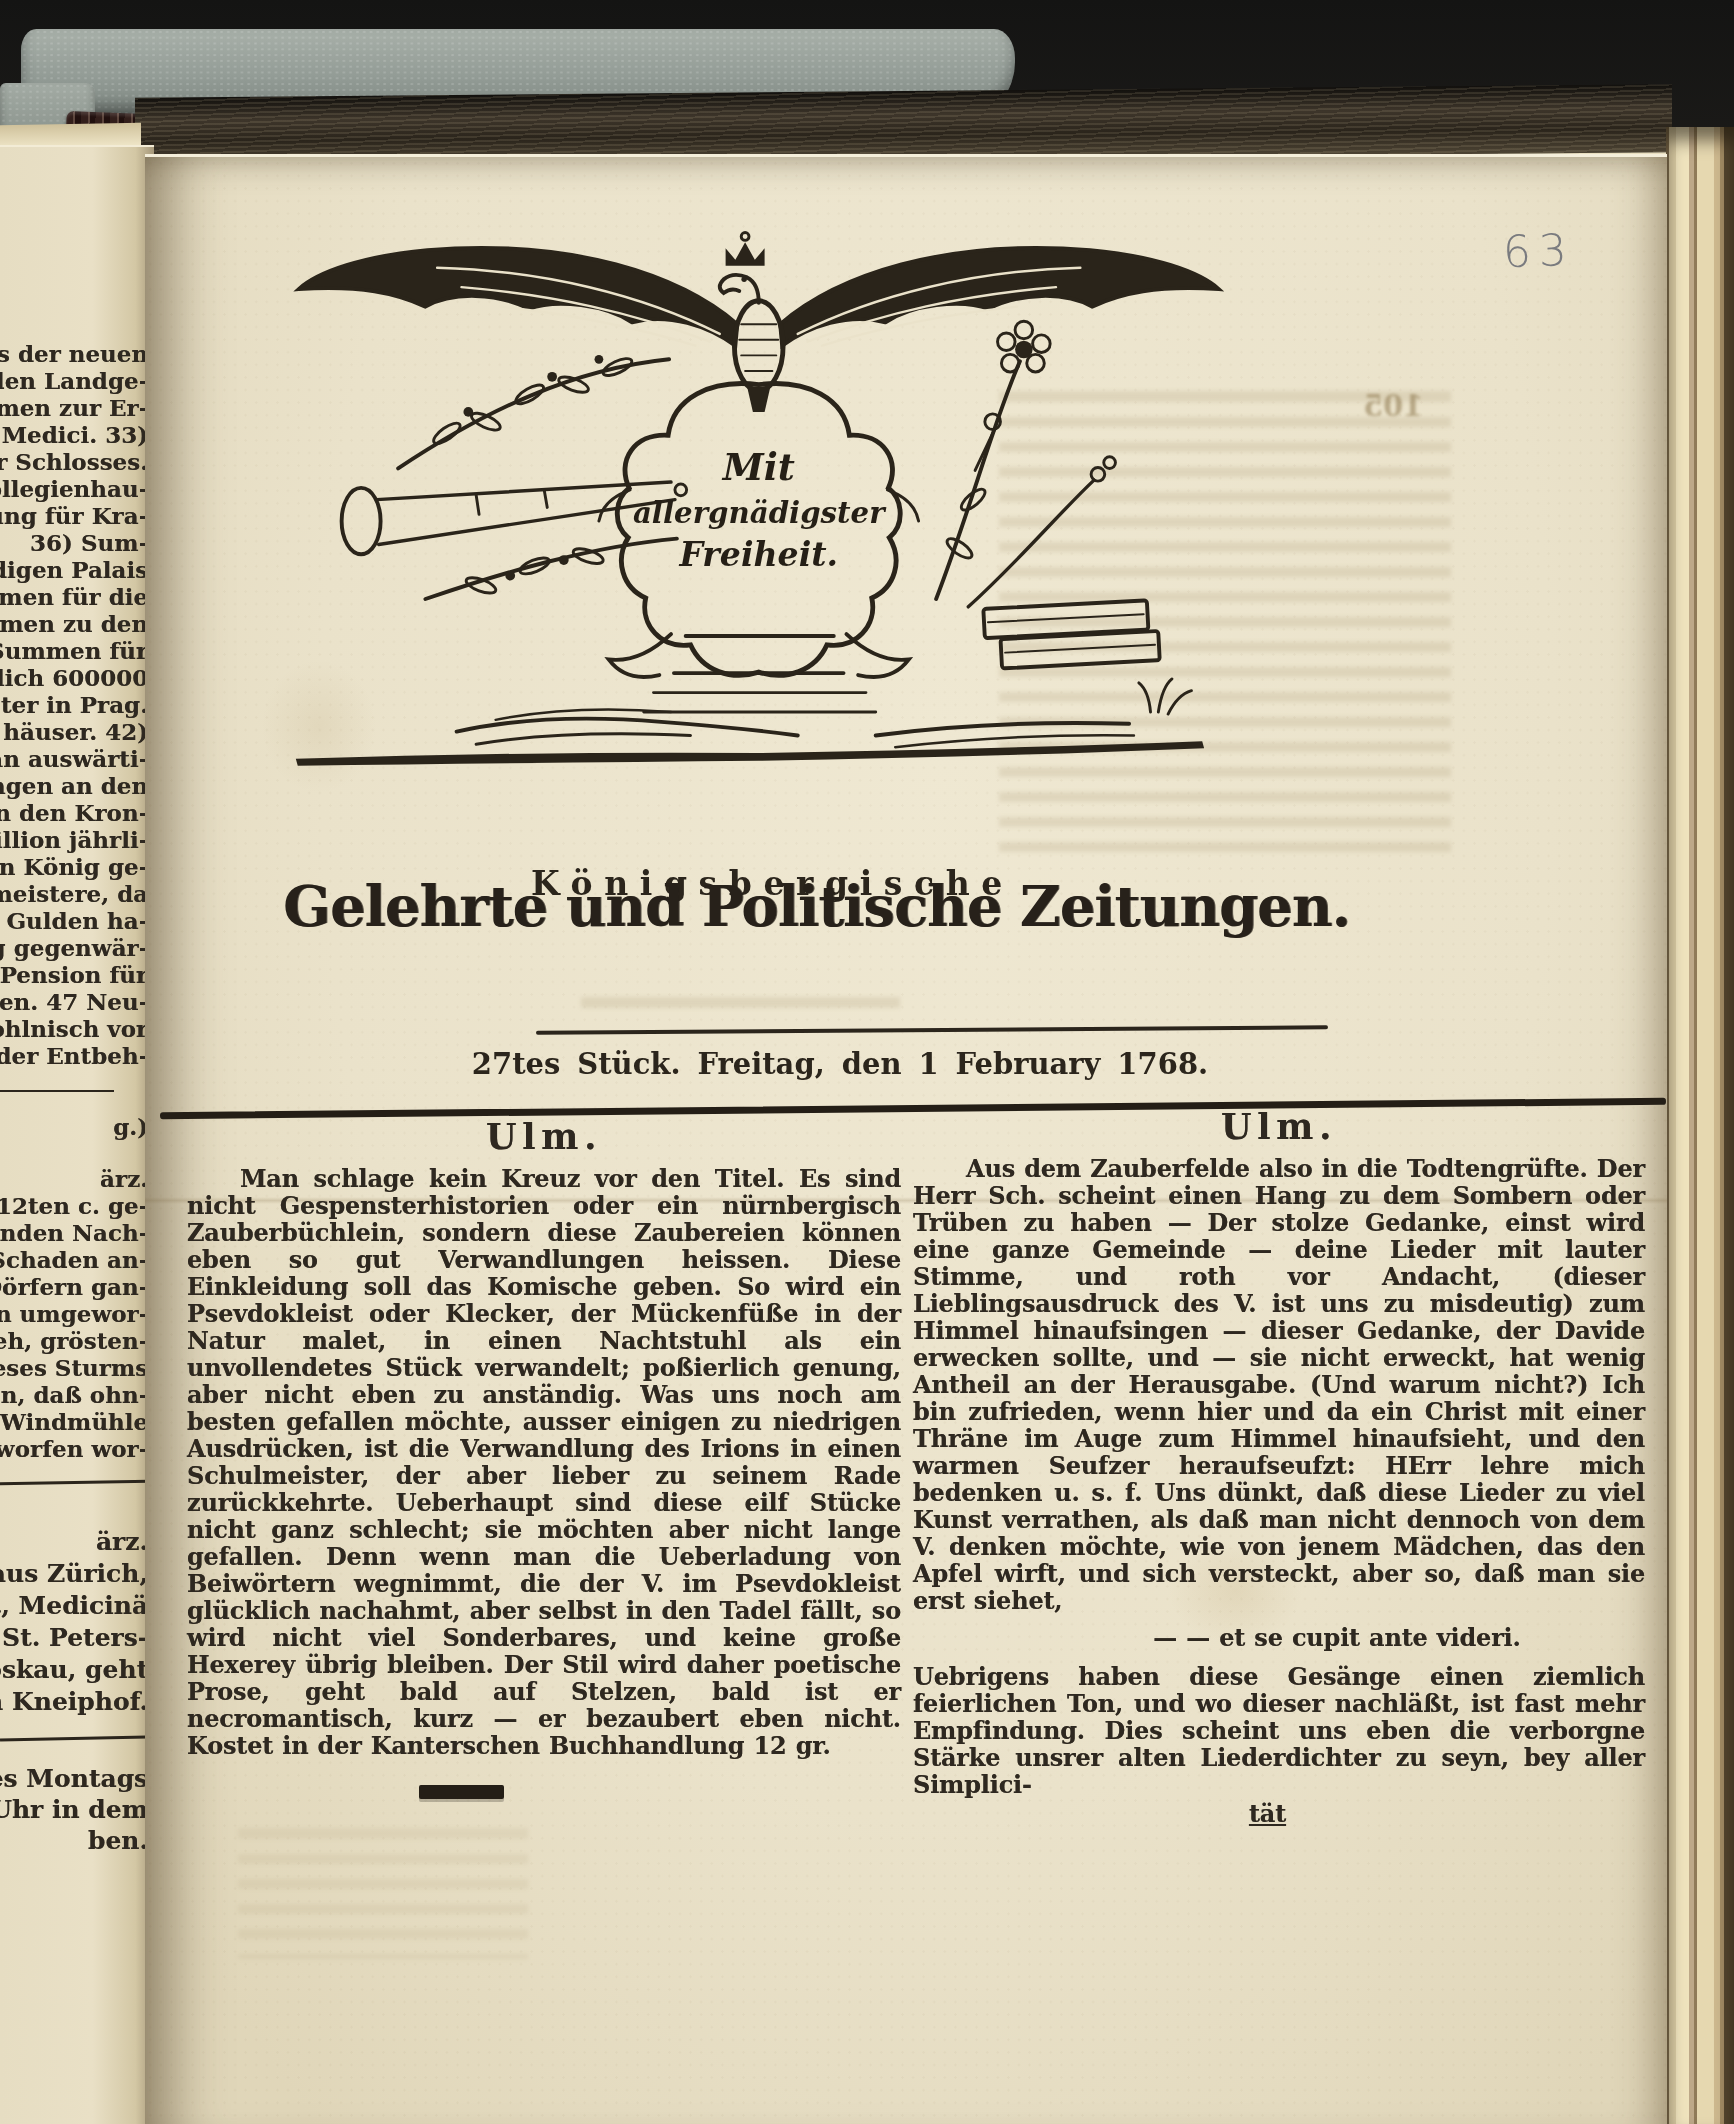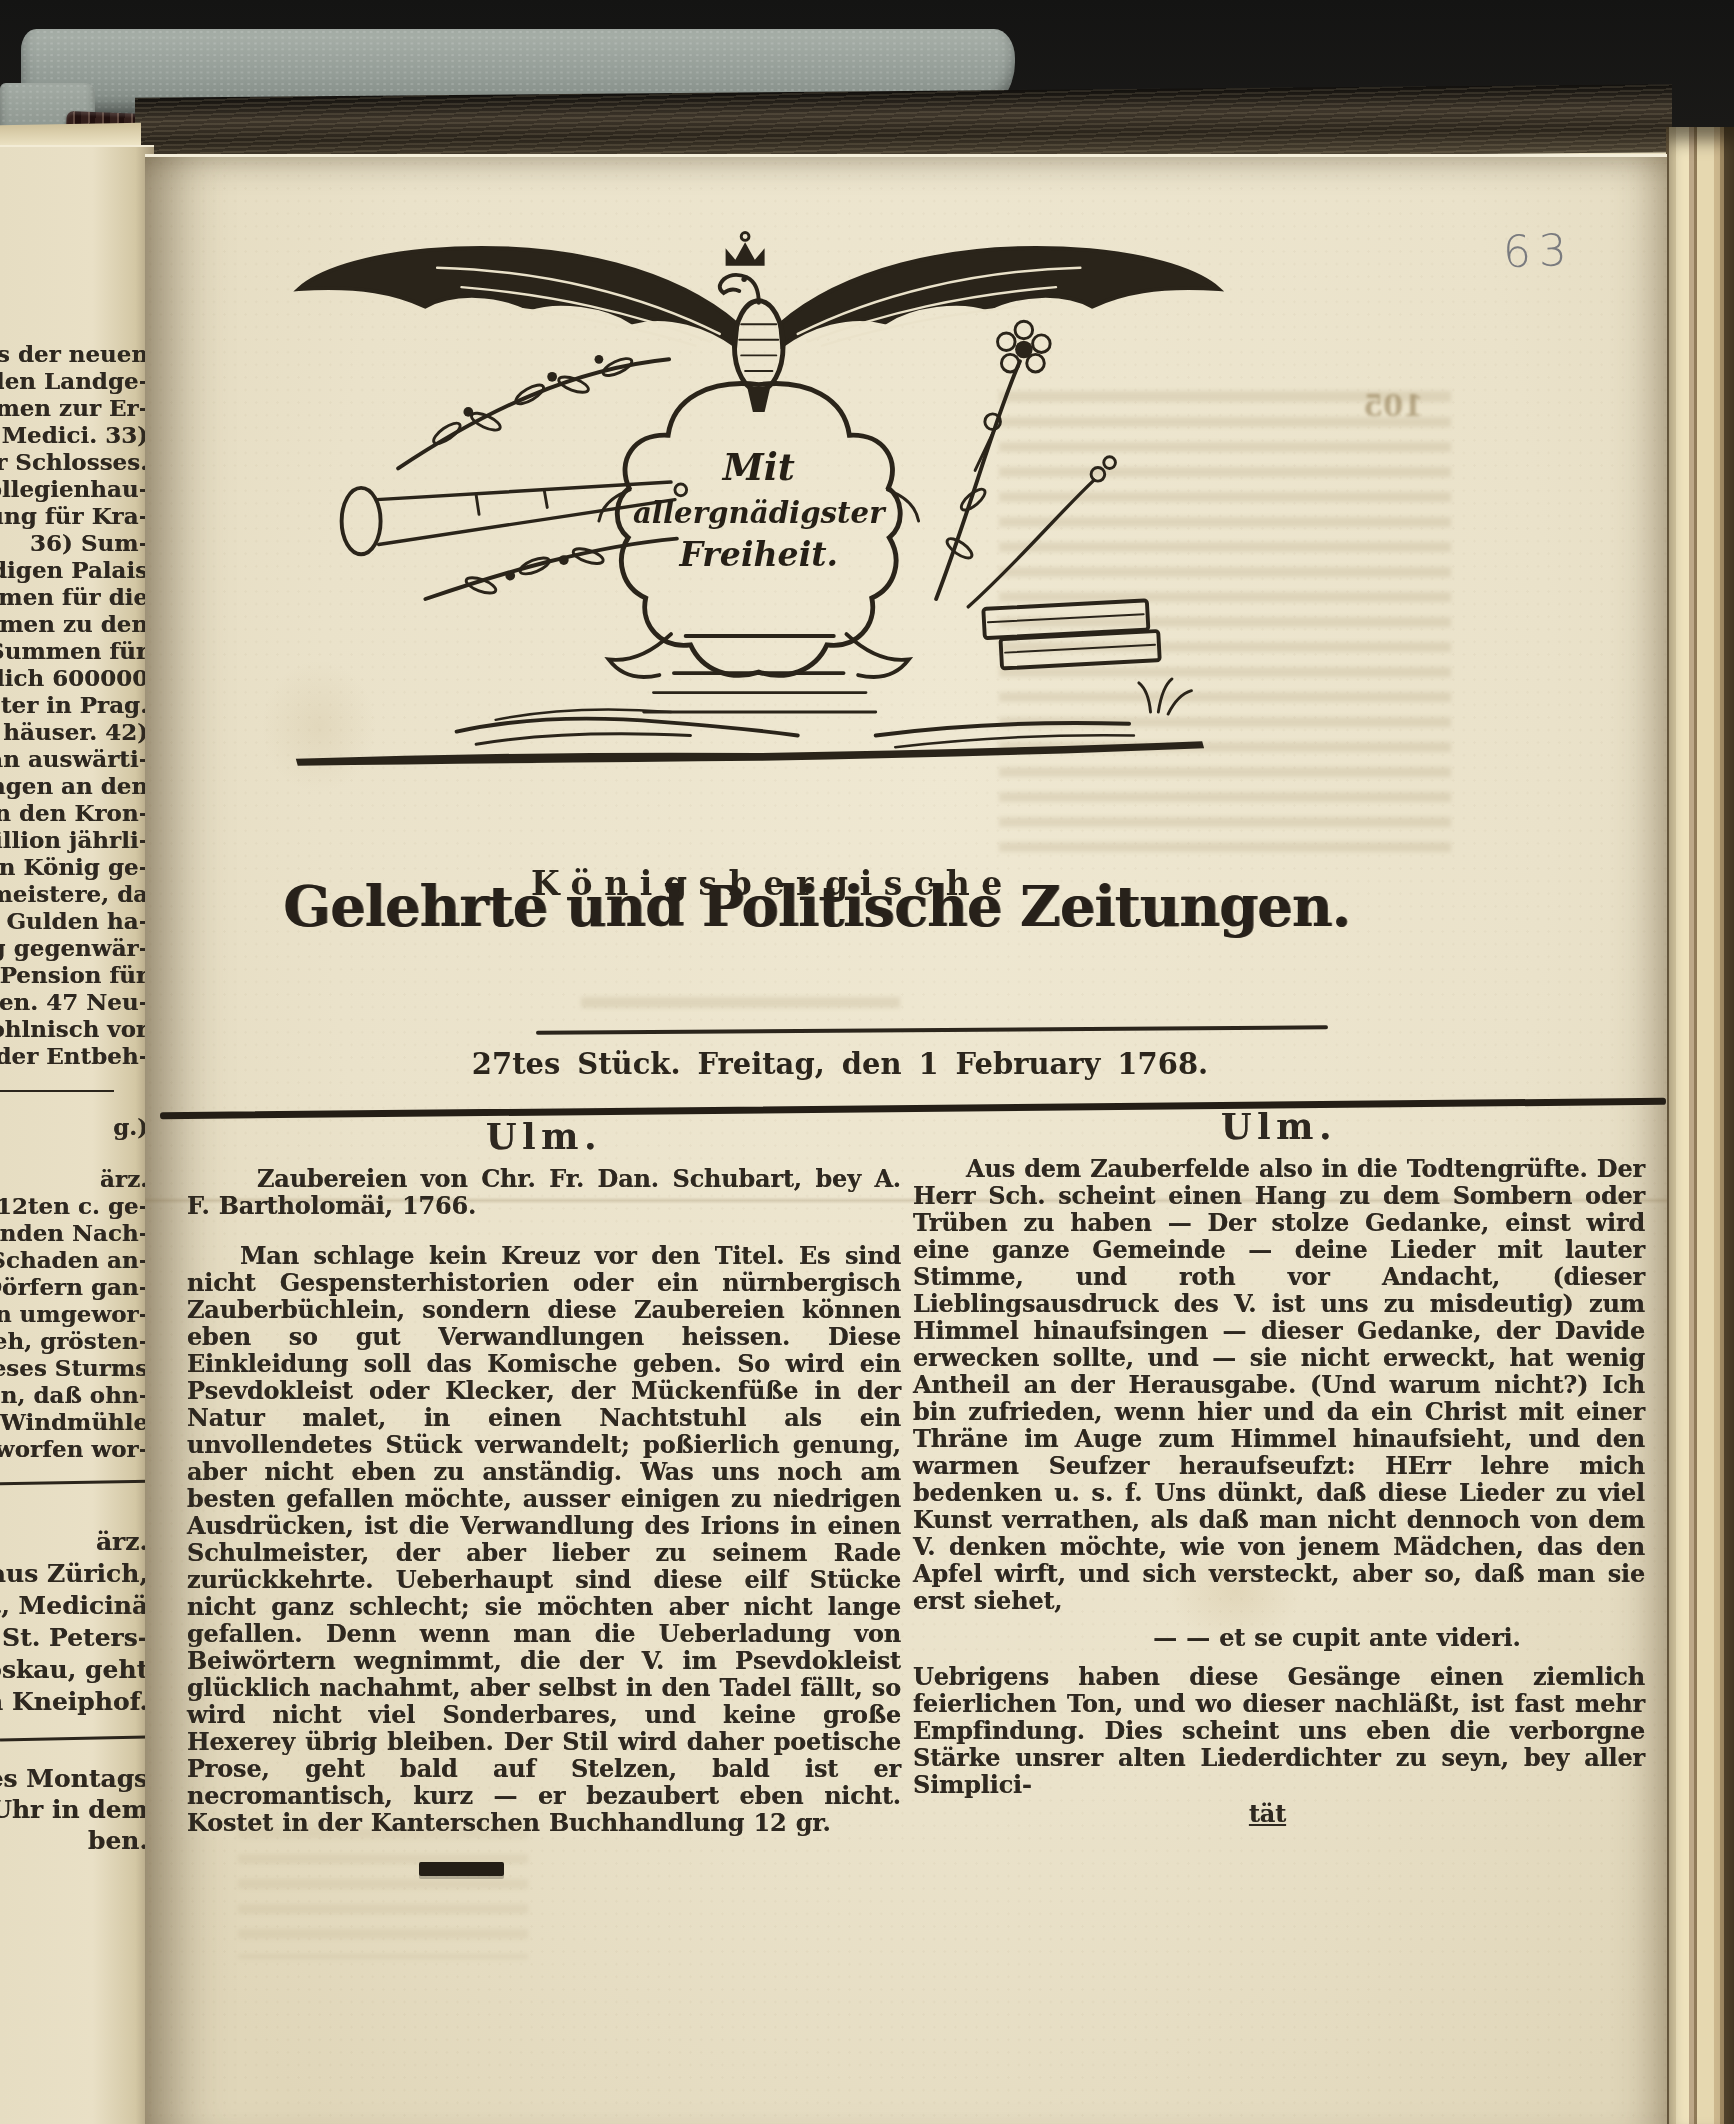--- a/index.html
+++ b/index.html
@@ -303,21 +303,20 @@
     </svg>
 
     <div class="kicker">Königsbergische</div>
     <div class="main-title">Gelehrte und Politische Zeitungen.</div>
     <div class="rule-1"></div>
     <div class="issue-line">27tes Stück.   Freitag, den 1 February 1768.</div>
     <div class="rule-2"></div>
 
     <div class="col col-left">
       <div class="sec-head">Ulm.</div>
-      <p class="item-head">Zaubereien von Chr. Fr. Dan. Schubart, bey A. F. Bartholomäi, 1766.</p>
       <p class="body-par">Man schlage kein Kreuz vor den Titel. Es sind nicht Gespensterhistorien oder ein nürnbergisch Zauberbüchlein, sondern diese Zaubereien können eben so gut Verwandlungen heissen. Diese Einkleidung soll das Komische geben. So wird ein Psevdokleist oder Klecker, der Mückenfüße in der Natur malet, in einen Nachtstuhl als ein unvollendetes Stück verwandelt; poßierlich genung, aber nicht eben zu anständig. Was uns noch am besten gefallen möchte, ausser einigen zu niedrigen Ausdrücken, ist die Verwandlung des Irions in einen Schulmeister, der aber lieber zu seinem Rade zurückkehrte. Ueberhaupt sind diese eilf Stücke nicht ganz schlecht; sie möchten aber nicht lange gefallen. Denn wenn man die Ueberladung von Beiwörtern wegnimmt, die der V. im Psevdokleist glücklich nachahmt, aber selbst in den Tadel fällt, so wird nicht viel Sonderbares, und keine große Hexerey übrig bleiben. Der Stil wird daher poetische Prose, geht bald auf Stelzen, bald ist er necromantisch, kurz — er bezaubert eben nicht. Kostet in der Kanterschen Buchhandlung 12 gr.</p>
       <div class="col-divider"></div>
     </div>
 
     <div class="col col-right">
       <div class="sec-head">Ulm.</div>
       <p class="body-par">Aus dem Zauberfelde also in die Todtengrüfte. Der Herr Sch. scheint einen Hang zu dem Sombern oder Trüben zu haben — Der stolze Gedanke, einst wird eine ganze Gemeinde — deine Lieder mit lauter Stimme, und roth vor Andacht, (dieser Lieblingsausdruck des V. ist uns zu misdeutig) zum Himmel hinaufsingen — dieser Gedanke, der Davide erwecken sollte, und — sie nicht erweckt, hat wenig Antheil an der Herausgabe. (Und warum nicht?) Ich bin zufrieden, wenn hier und da ein Christ mit einer Thräne im Auge zum Himmel hinaufsieht, und den warmen Seufzer heraufseufzt: HErr lehre mich bedenken u. s. f. Uns dünkt, daß diese Lieder zu viel Kunst verrathen, als daß man nicht dennoch von dem V. denken möchte, wie von jenem Mädchen, das den Apfel wirft, und sich versteckt, aber so, daß man sie erst siehet,</p>
       <p class="latin-line">— — et se cupit ante videri.</p>
       <p class="body-par flush">Uebrigens haben diese Gesänge einen ziemlich feierlichen Ton, und wo dieser nachläßt, ist fast mehr Empfindung. Dies scheint uns eben die verborgne Stärke unsrer alten Liederdichter zu seyn, bey aller Simplici-</p>
       <p class="catchword">tät</p>

